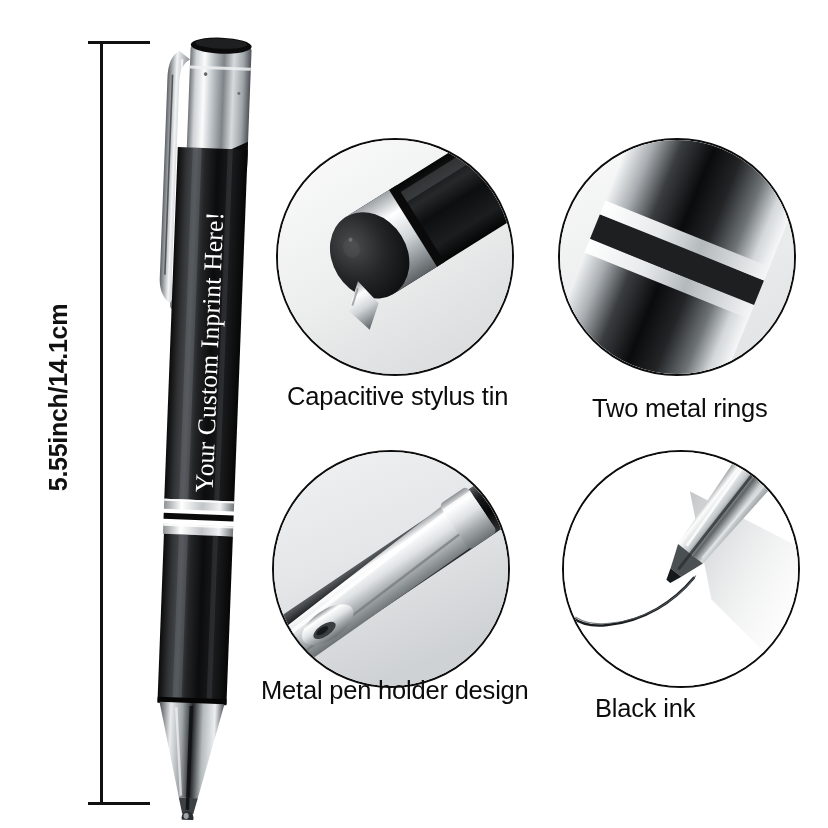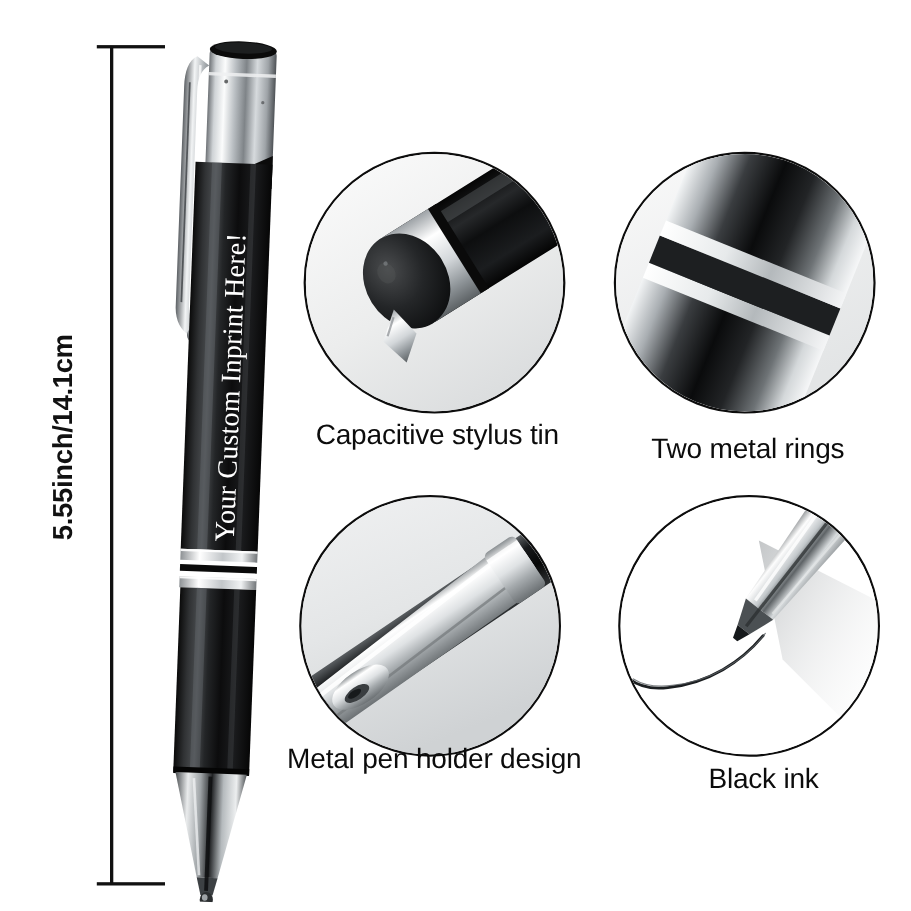--- a/index.html
+++ b/index.html
@@ -66,21 +66,21 @@
   .detail-caption {
     position:absolute;
     font-size:25.5px;
     color:#0c0c0c;
     white-space:nowrap;
     letter-spacing:-0.2px;
   }
   #caption-1 { left:287px; top:382px; }
   #caption-2 { left:592px; top:382px;margin-top:12px; }
   #caption-3 { left:261px; top:676px; }
-  #caption-4 { left:644px; top:694px; }
+  #caption-4 { left:595px; top:694px; }
 </style>
 </head>
 <body>
 
 <div id="dimension-group">
   <div class="dim-cap top"></div>
   <div class="dim-line"></div>
   <div class="dim-cap bottom"></div>
   <div class="dim-label">5.55inch/14.1cm</div>
 </div>

